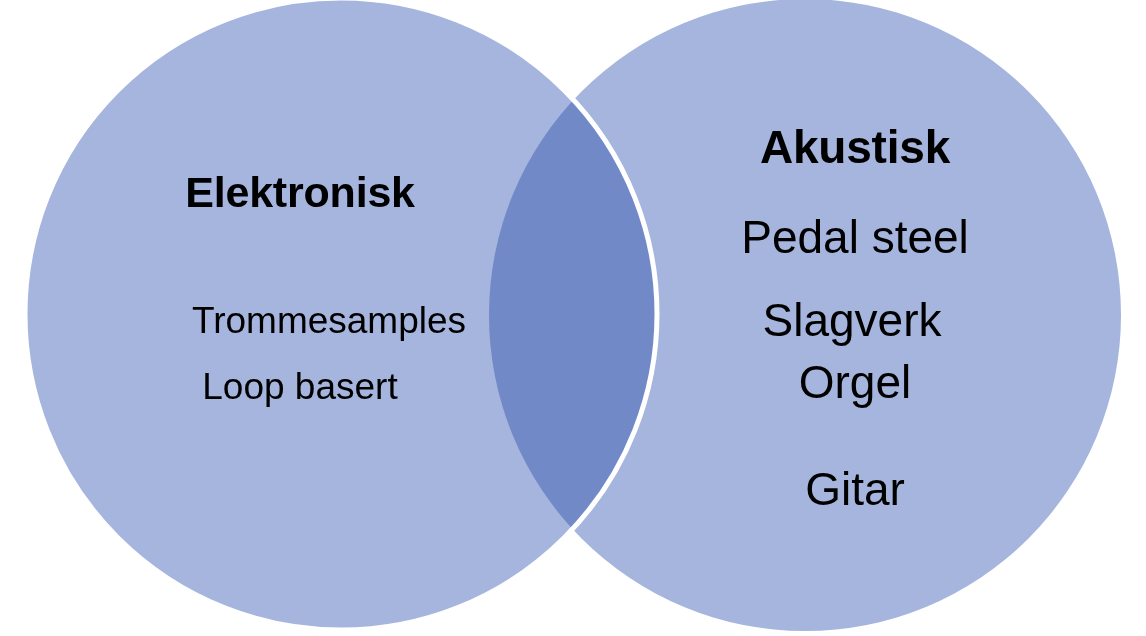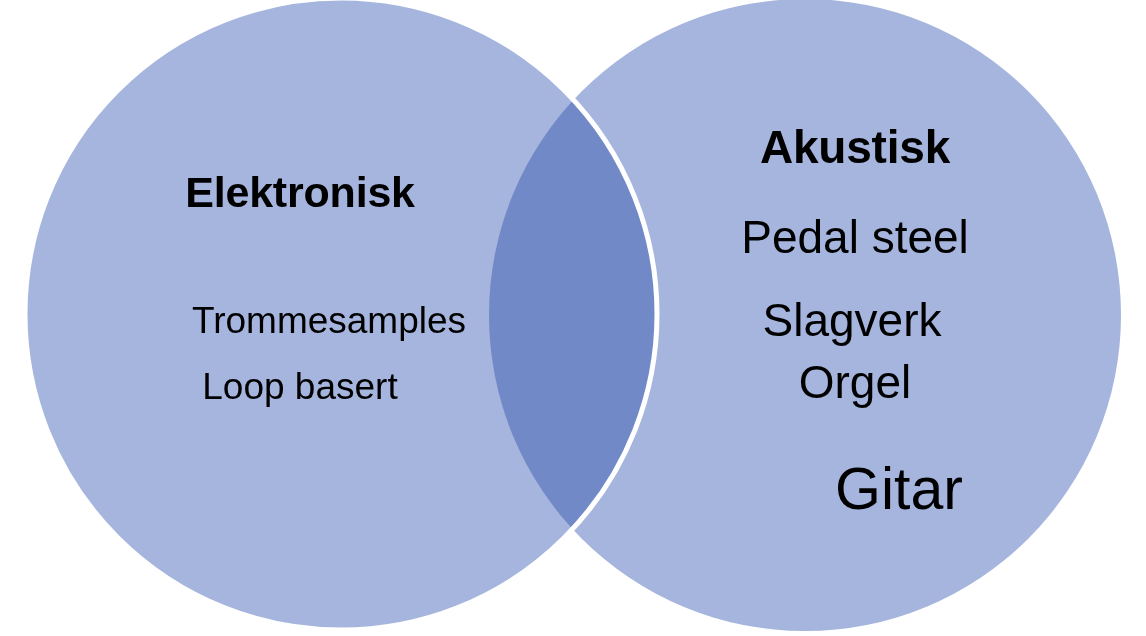--- a/index.html
+++ b/index.html
@@ -86,22 +86,21 @@
     font-size: 46px;
   }
   .right-item-2 {
     left: 855px;
     top: 382px;
     font-size: 46px;
   }
   .right-item-3 {
     left: 855px;
     top: 489px;
-    font-size: 59px;
-    margin-left: 44px;
+    font-size: 46px;
   }
 </style>
 </head>
 <body>
 
 <div id="venn-stage">
 
   <svg id="venn-svg" viewBox="0 0 1146 636" xmlns="http://www.w3.org/2000/svg">
     <defs>
       <clipPath id="clip-left">

